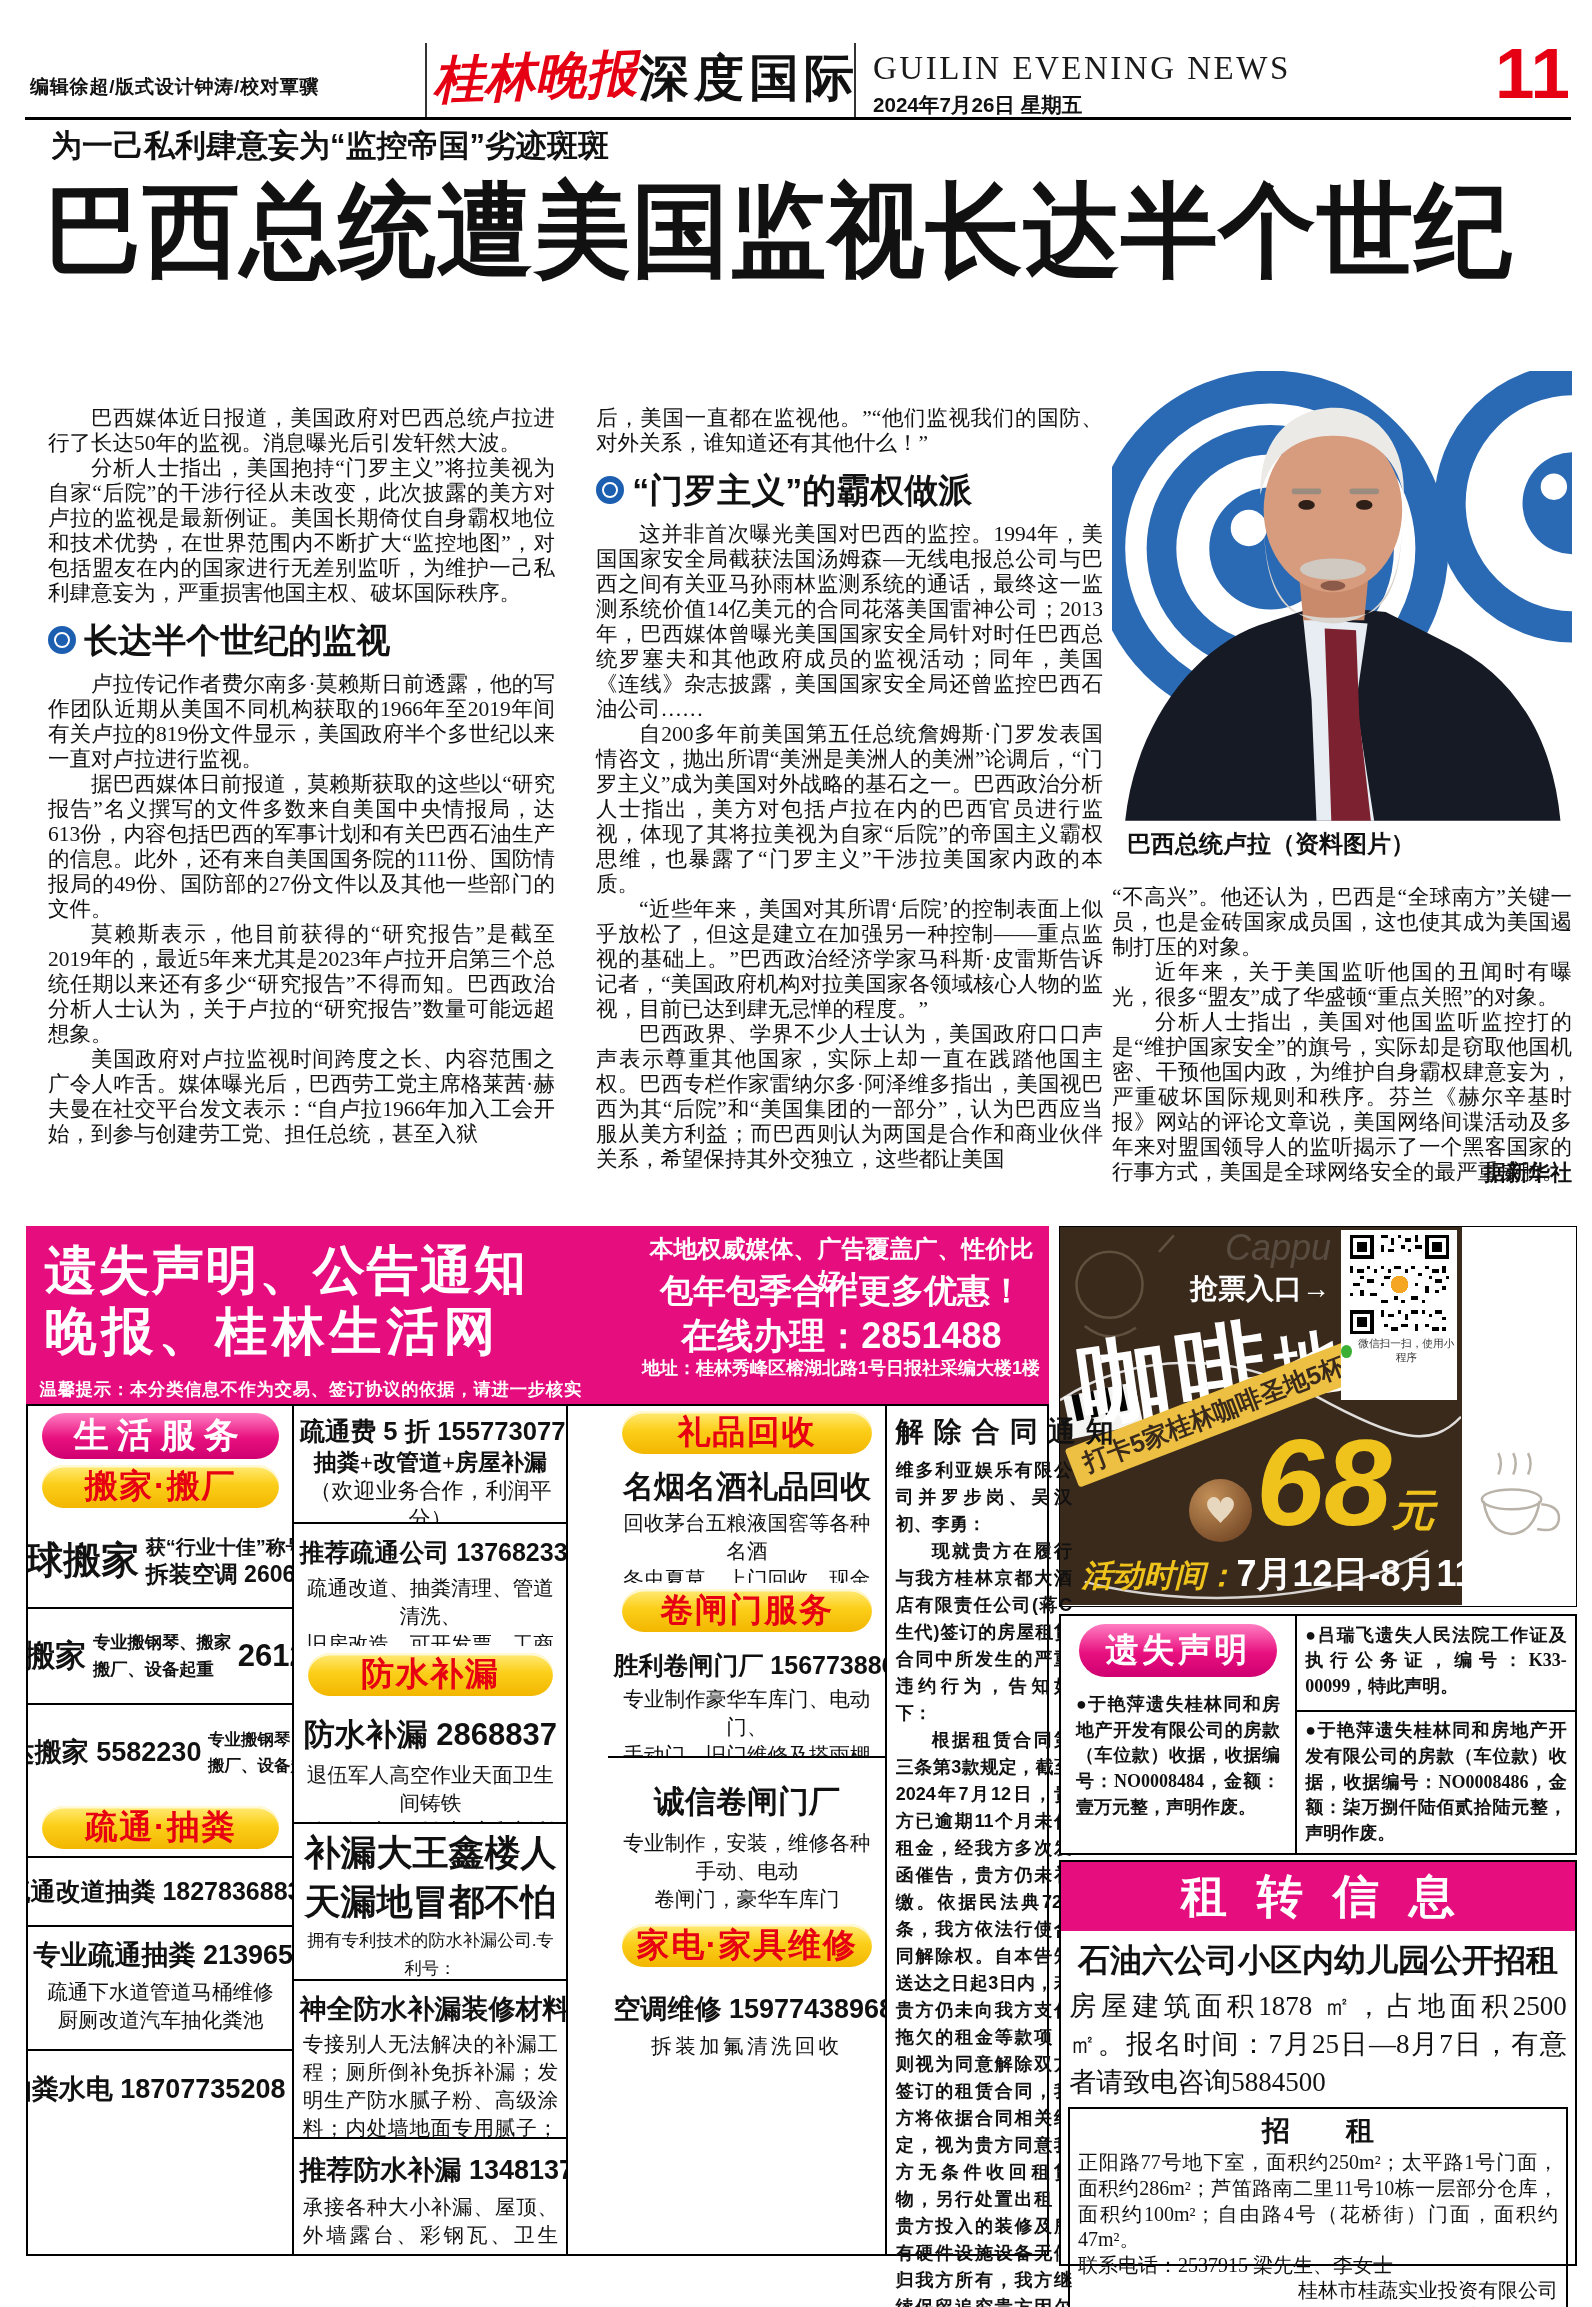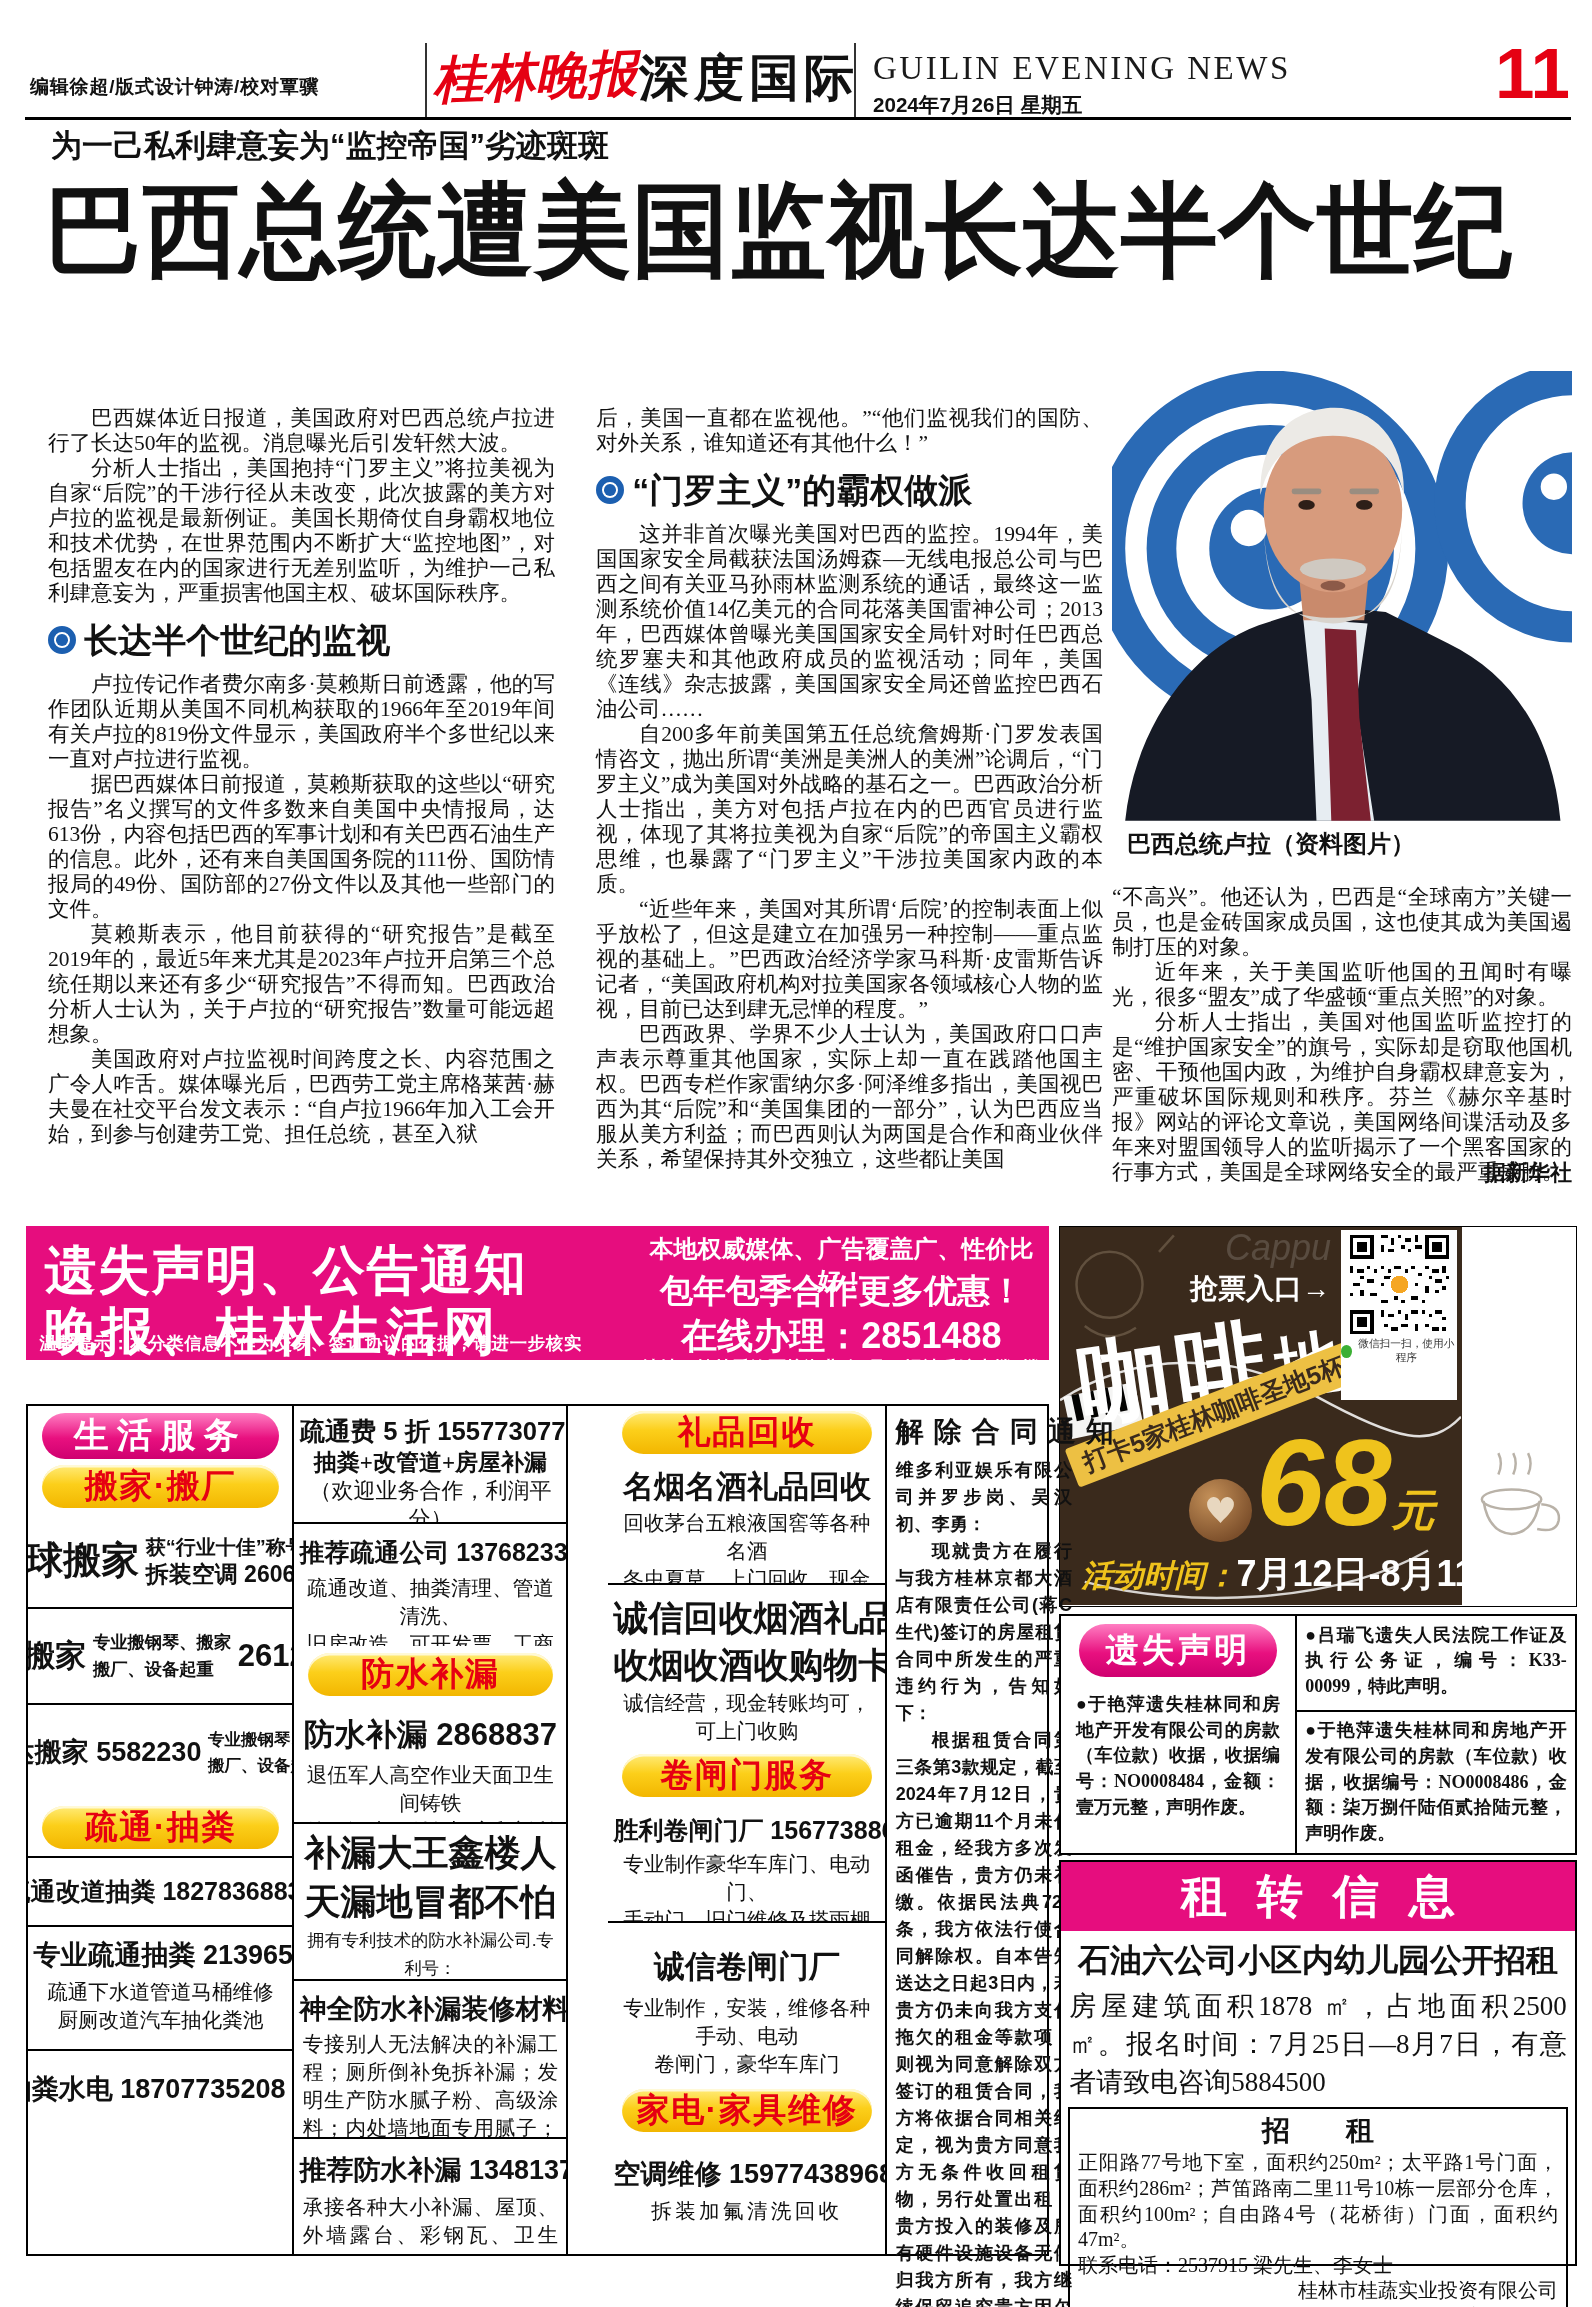--- a/index.html
+++ b/index.html
@@ -39,21 +39,21 @@
              font-family:"Liberation Sans",sans-serif; margin:20px 0 18px 0; }
   .bullseye { display:inline-flex; width:28px; height:28px; border:6.6px solid #1c5fb0; border-radius:50%;
               align-items:center; justify-content:center; margin-right:8.3px; flex:0 0 auto; }
   .bullseye span { width:11.6px; height:11.6px; background:#1c5fb0; border-radius:50%; }
   .byline { text-align:right; font-weight:700; font-size:22px; margin-top:-25px; }
   #photo { position:absolute; left:1112px; top:371px; width:460px; height:450px; overflow:hidden; }
   #caption { position:absolute; left:1127px; top:828px; font-size:24px; font-weight:700;
              font-family:"Liberation Sans",sans-serif; }
 
   
-  #noticeBanner { position:absolute; left:26.4px; top:1226px; width:1023px; height:134px;
+  #noticeBanner { position:absolute; left:26.4px; top:1226px; width:1023px; height:180px;
                   background:#e60d7e; color:#fff; font-family:"Liberation Sans",sans-serif; }
   #nbL1 { position:absolute; left:18px; top:10px; font-size:52px; font-weight:900; letter-spacing:1.7px; }
   #nbL2 { position:absolute; left:18px; top:71px; font-size:52px; font-weight:900; letter-spacing:5px; }
   #nbTip { position:absolute; left:13.2px; bottom:5px; font-size:17.3px; font-weight:600; letter-spacing:0.8px; }
   #nbR1 { position:absolute; left:612px; top:6.6px;  width:406px; font-size:24px; font-weight:900; text-align:center; }
   #nbR2 { position:absolute; left:612px; top:43px; width:406px; font-size:33px; font-weight:900; text-align:center; }
   #nbR3 { position:absolute; left:612px; top:86px; width:406px; font-size:36px; font-weight:900; text-align:center; }
   #nbR4 { position:absolute; left:606px; top:130px; width:417px; font-size:18px; font-weight:700; text-align:center; }
 
   
@@ -369,26 +369,20 @@
     </div>
 
     <div class="gcol" id="gcolC">
       <div class="badge yellow" style="margin-top:5px">礼品回收</div>
       <div class="cell" style="height:122px">
         <div class="nm40" style="margin-bottom:1.7px">名烟名酒礼品回收</div>
         <div class="adline">回收茅台五粮液国窖等各种名酒</div>
         <div class="adline">冬虫夏草，上门回收，现金交易</div>
 
       </div>
-      <div class="cell sep" style="height:165px">
-        <div class="nm46" style="font-size:35px; margin-top:5px">诚信回收烟酒礼品</div>
-        <div class="nm46" style="font-size:35px">收烟收酒收购物卡</div>
-        <div class="adline">诚信经营，现金转账均可，可上门收购</div>
-        <div class="adline">电话：133 0773 9477 微信同号</div>
-      </div>
       <div class="badge yellow">卷闸门服务</div>
       <div class="cell" style="height:117px">
         <div class="nm34" style="font-size:25px; margin:5px 0 3.3px">胜利卷闸门厂 15677388668</div>
         <div class="adline">专业制作豪华车库门、电动门、</div>
         <div class="adline">手动门、旧门维修及搭雨棚</div>
       </div>
       <div class="cell sep" style="height:162px">
         <div class="nm40" style="margin:18px 0 6.6px">诚信卷闸门厂</div>
         <div class="adline">专业制作，安装，维修各种手动、电动</div>
         <div class="adline">卷闸门，豪华车库门15977338056</div>

